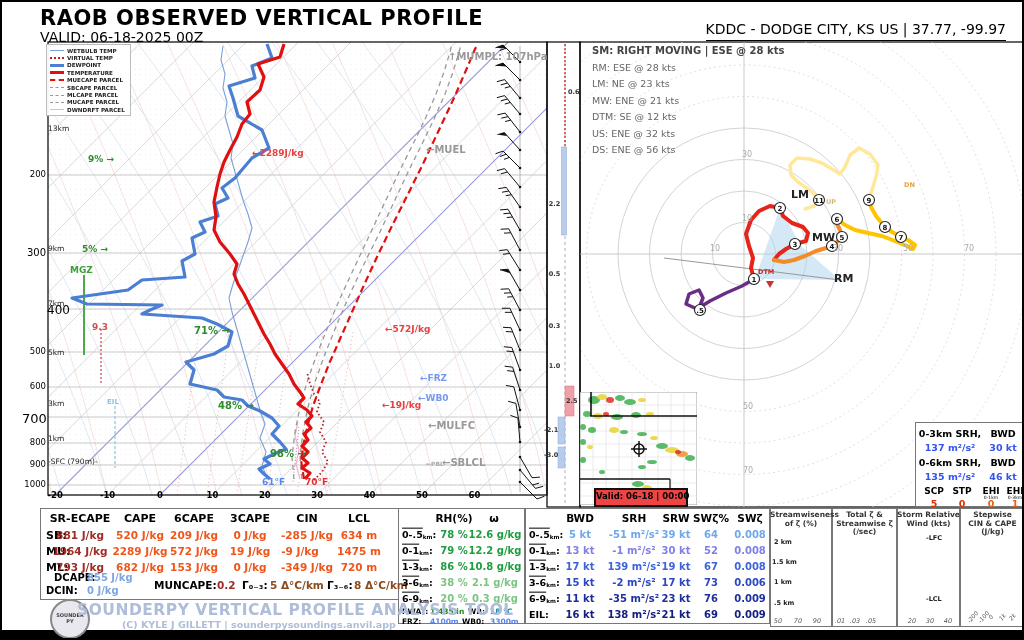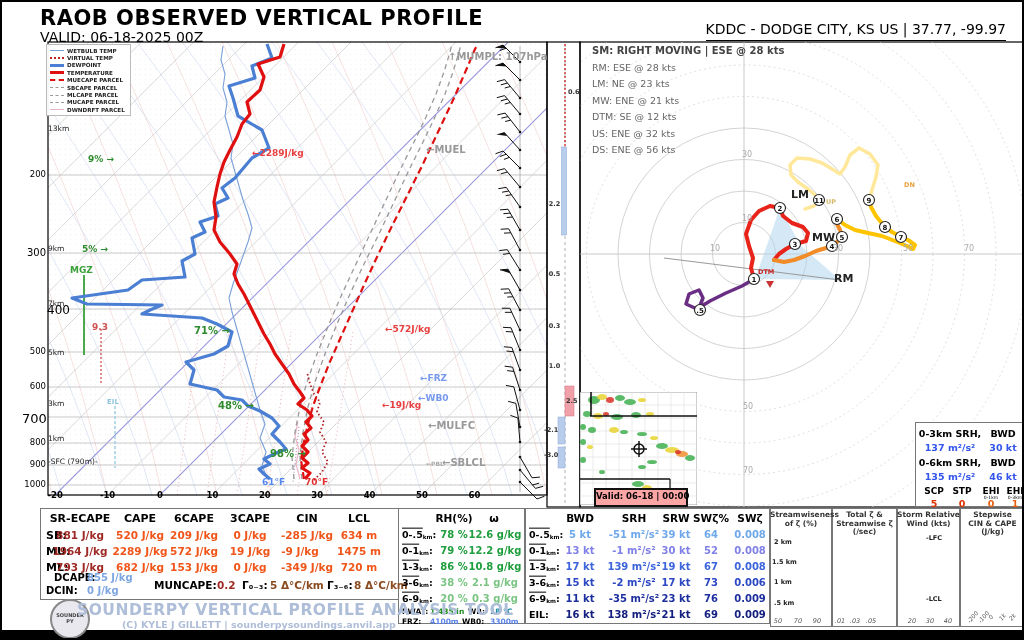--- a/index.html
+++ b/index.html
@@ -13,21 +13,21 @@
   .lgrow{display:flex;align-items:center;height:7.4px;}
   .lgsample{width:14px;margin-right:3px;flex:none;}
   .lglab{font-size:5.6px;color:#222;font-weight:bold;}
   .stipple{position:absolute;left:46px;top:40px;width:499px;height:453px;z-index:2;background-image:radial-gradient(#0000000e 0.7px,transparent 0.7px);background-size:5px 5px;pointer-events:none;}
   .panel-title{position:absolute;z-index:3;text-align:center;font-size:7.5px;font-weight:bold;color:#333;line-height:1.15;}
   .cell{position:absolute;z-index:3;transform:translate(-50%,-50%);white-space:nowrap;line-height:1;}
   .cellL{position:absolute;z-index:3;transform:translate(0,-50%);white-space:nowrap;line-height:1;}
   .ov{text-decoration:overline;}
   .subkm{font-size:60%;vertical-align:-1px;}
   .box{position:absolute;z-index:2;background:#fff;box-sizing:border-box;}
-  #validbox{left:592px;top:486px;width:90px;height:15px;border:2px solid #111;background:#fca5a5;z-index:5;font-size:8.5px;font-weight:bold;text-align:center;line-height:12px;}
+  #validbox{left:592px;top:486px;width:90px;height:15px;border:2px solid #111;background:#ef4444;z-index:5;font-size:8.5px;font-weight:bold;text-align:center;line-height:12px;}
   #footer1{left:75px;top:601px;font-size:15.5px;font-weight:bold;color:#aebdd8;letter-spacing:.5px;}
   #footer2{left:120px;top:618px;font-size:9.5px;font-weight:bold;color:#aebdd8;}
   #logo{position:absolute;left:48px;top:597px;width:40px;height:40px;border-radius:50%;border:2px solid #888;background:#e8e8ee;z-index:3;text-align:center;font-size:5px;font-weight:bold;color:#444;line-height:1.1;padding-top:12px;box-sizing:border-box;}
   .hline{position:absolute;z-index:2;background:#000;}
 </style>
 </head>
 <body>
 
 <div id="stage">
   <svg id="vec" width="1024" height="640" viewBox="0 0 1024 640">

